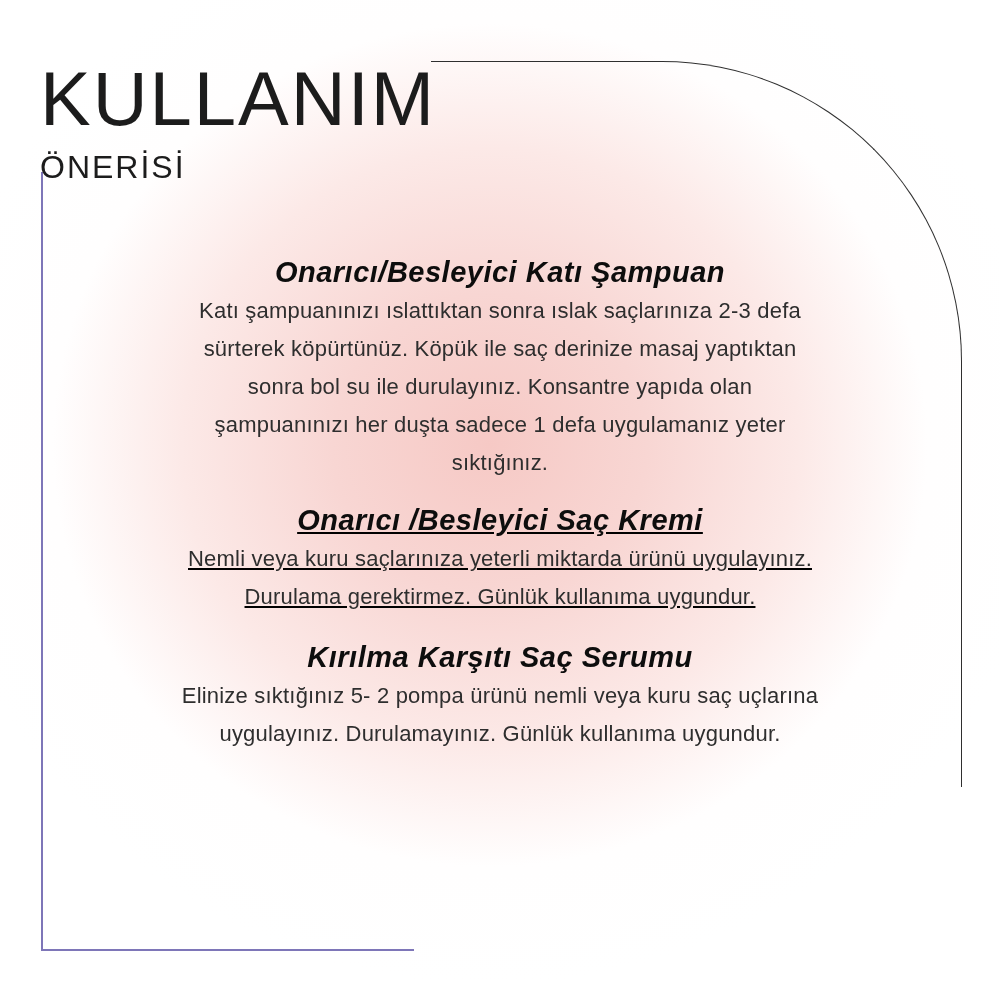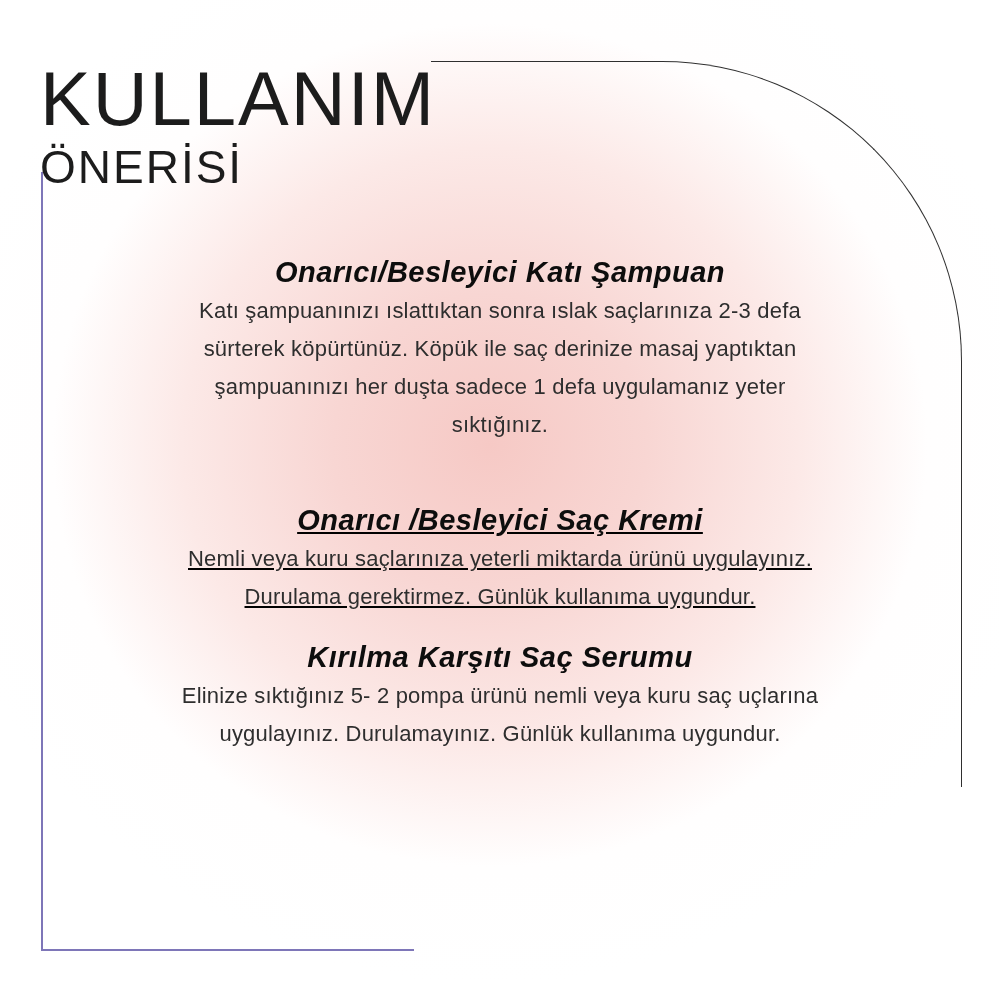--- a/index.html
+++ b/index.html
@@ -56,21 +56,21 @@
 
   .title-block{position:absolute;left:40px;top:32px;color:var(--title-color);margin-top:28px;}
   .title-main{
     font-size:76px;
     font-weight:300;
     letter-spacing:2px;
     line-height:78px;
     color:var(--title-color);
   }
   .title-sub{
-    font-size:46px;
+    font-size:32px;
     font-weight:300;
     letter-spacing:2px;
     line-height:50px;
     margin-top:4px;
     color:var(--title-color);
   }
 
   .content{
     position:absolute;
     left:40px;
@@ -113,20 +113,21 @@
     <div class="title-main">KULLANIM</div>
     <div class="title-sub">ÖNERİSİ</div>
   </div>
 
   <div class="content">
 
     <div class="section section-1">
       <div class="section-heading">Onarıcı/Besleyici Katı Şampuan</div>
       <div class="body-line">Katı şampuanınızı ıslattıktan sonra ıslak saçlarınıza 2-3 defa</div>
       <div class="body-line">sürterek köpürtünüz. Köpük ile saç derinize masaj yaptıktan</div>
+      <div class="body-line">sonra bol su ile durulayınız. Konsantre yapıda olan</div>
       <div class="body-line">şampuanınızı her duşta sadece 1 defa uygulamanız yeter</div>
       <div class="body-line">sıktığınız.</div>
     </div>
 
     <div class="section section-2">
       <div class="section-heading">Onarıcı /Besleyici Saç Kremi</div>
       <div class="body-line">Nemli veya kuru saçlarınıza yeterli miktarda ürünü uygulayınız.</div>
       <div class="body-line">Durulama gerektirmez. Günlük kullanıma uygundur.</div>
     </div>
 

